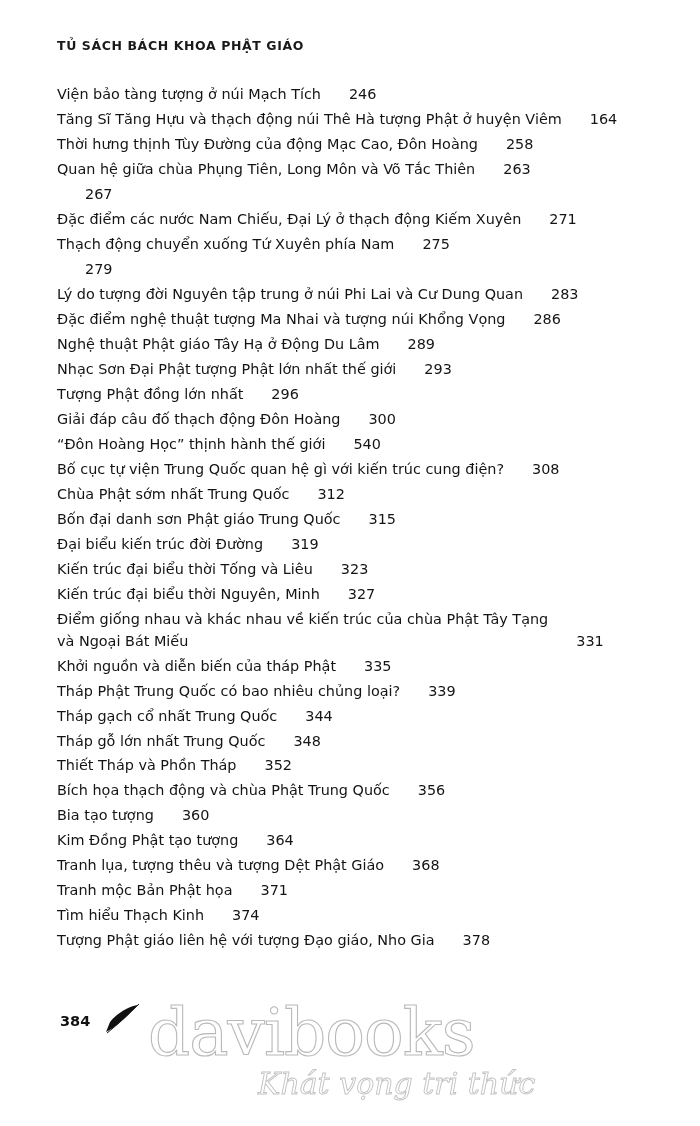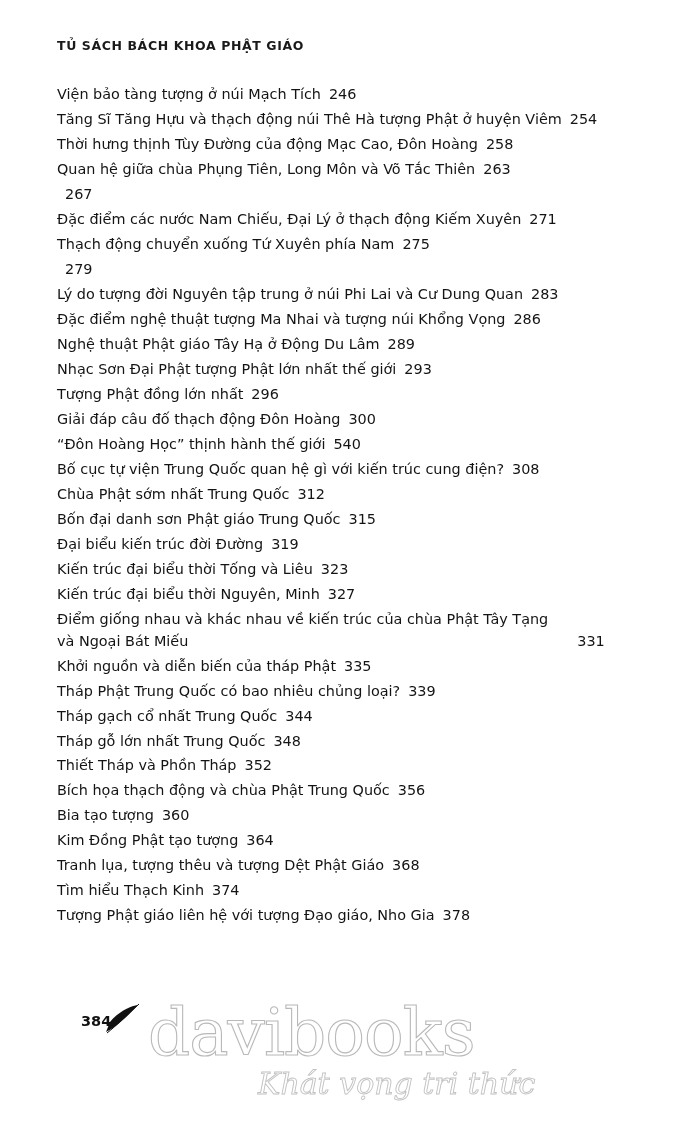--- a/index.html
+++ b/index.html
@@ -50,43 +50,43 @@
     color: #141414;
     max-width: 520px;
   }
   .toc-page {
     font-size: 14.4px;
     color: #141414;
     min-width: 34px;
     text-align: right;
     flex: none;
     padding-left: 8px;
+    margin-left: 20px;
   }
   .toc-row.wrap .toc-title { max-width: 560px; }
-  .toc-row.wrap { margin-bottom: 3.1px; gap: 21px; }
+  .toc-row.wrap { margin-bottom: 3.1px; }
   .toc-title .l2 { display: block; }
   .toc-row.wrap .toc-page { align-self: flex-end; }
 
   
   .folio-area {
     position: absolute;
     left: 0;
     top: 980px;
     width: 700px;
     height: 146px;
   }
   .folio {
     position: absolute;
     left: 60px;
     top: 33px;
     font-size: 14.5px;
     font-weight: bold;
     color: #111;
     z-index: 3;
-    margin-left: 21px;
   }
   .leaf-mark {
     position: absolute;
     left: 104px;
     top: 22px;
     width: 38px;
     height: 34px;
     z-index: 3;
   }
   .watermark {
@@ -128,21 +128,21 @@
 
   <div class="running-head">TỦ SÁCH BÁCH KHOA PHẬT GIÁO</div>
 
   <div class="toc" id="toc-list">
       <div class="toc-row">
         <div class="toc-title">Viện bảo tàng tượng ở núi Mạch Tích</div>
         <div class="toc-page">246</div>
       </div>
       <div class="toc-row">
         <div class="toc-title">Tăng Sĩ Tăng Hựu và thạch động núi Thê Hà tượng Phật ở huyện Viêm</div>
-        <div class="toc-page">254</div>
+        <div class="toc-page">164</div>
       </div>
       <div class="toc-row">
         <div class="toc-title">Thời hưng thịnh Tùy Đường của động Mạc Cao, Đôn Hoàng</div>
         <div class="toc-page">258</div>
       </div>
       <div class="toc-row">
         <div class="toc-title">Quan hệ giữa chùa Phụng Tiên, Long Môn và Võ Tắc Thiên</div>
         <div class="toc-page">263</div>
       </div>
       <div class="toc-row">
@@ -246,20 +246,24 @@
         <div class="toc-title">Bia tạo tượng</div>
         <div class="toc-page">360</div>
       </div>
       <div class="toc-row">
         <div class="toc-title">Kim Đồng Phật tạo tượng</div>
         <div class="toc-page">364</div>
       </div>
       <div class="toc-row">
         <div class="toc-title">Tranh lụa, tượng thêu và tượng Dệt Phật Giáo</div>
         <div class="toc-page">368</div>
+      </div>
+      <div class="toc-row">
+        <div class="toc-title">Tranh mộc Bản Phật họa</div>
+        <div class="toc-page">371</div>
       </div>
       <div class="toc-row">
         <div class="toc-title">Tìm hiểu Thạch Kinh</div>
         <div class="toc-page">374</div>
       </div>
       <div class="toc-row">
         <div class="toc-title">Tượng Phật giáo liên hệ với tượng Đạo giáo, Nho Gia</div>
         <div class="toc-page">378</div>
       </div>
     </div>

